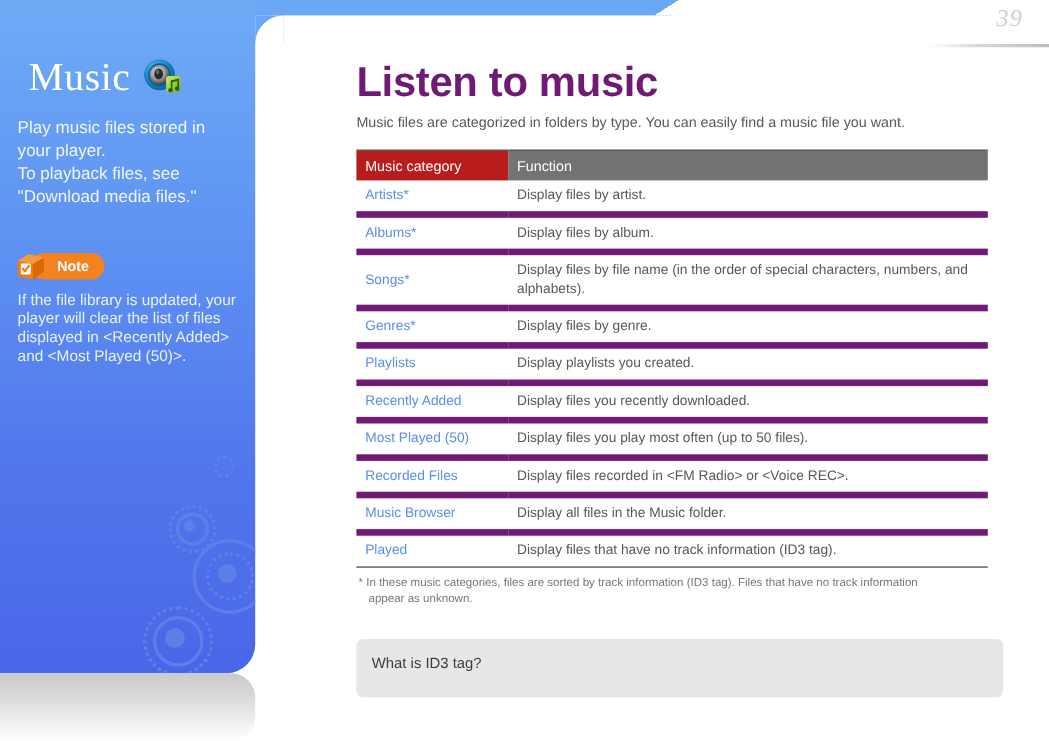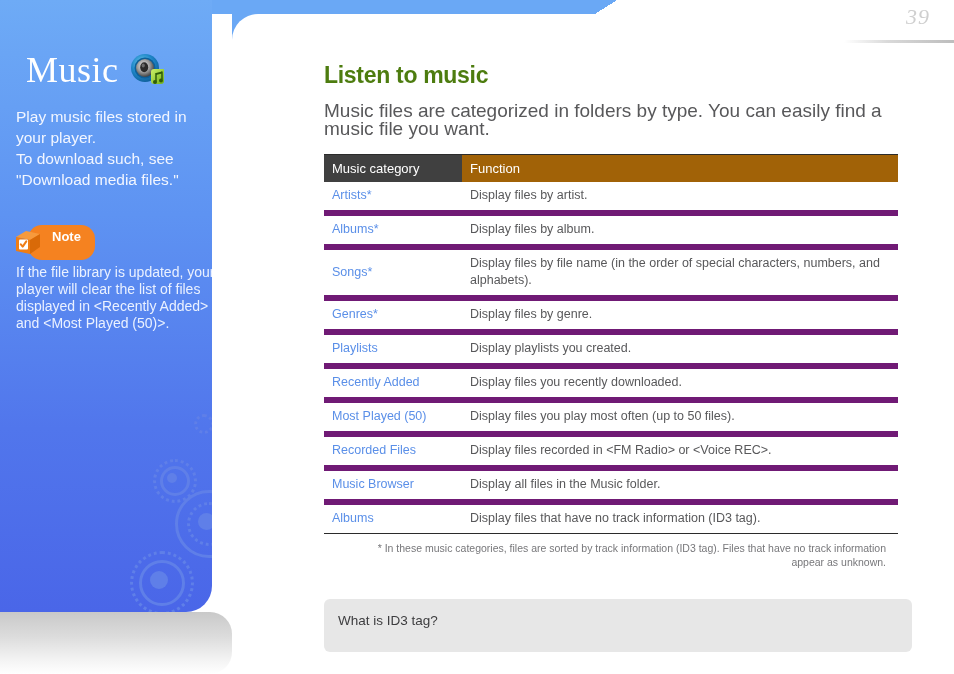--- a/index.html
+++ b/index.html
@@ -31,21 +31,21 @@
     width: 22px;
     height: 14px;
     background: linear-gradient(to bottom right, #6aa8f5 50%, #ffffff 50%);
   }
 
   
   #sidebar {
     position: absolute;
     left: 0;
     top: 0;
-    width: 212px;
+    width: 232px;
     height: 612px;
     background: linear-gradient(to bottom, #6eabf6 0%, #5e93f2 35%, #5176ec 70%, #4a66e8 100%);
     border-bottom-right-radius: 26px;
     overflow: hidden;
   }
   
   #sidebar-notch {
     position: absolute;
     left: 232px;
     top: 14px;
@@ -128,21 +128,21 @@
     display: flex;
     align-items: center;
     height: 28px;
   }
   #note-pill {
     background: #f58220;
     color: #ffffff;
     font-size: 13px;
     font-weight: bold;
     border-radius: 14px;
-    padding: 4px 14px 16px 24px;
+    padding: 4px 14px 5px 24px;
     margin-left: -14px;
     line-height: 15px;
   }
   #note-cube {
     position: relative;
     width: 28px;
     height: 28px;
     z-index: 2;
   }
   #note-text {
@@ -177,29 +177,29 @@
   }
 
   
   #main {
     position: absolute;
     left: 324px;
     top: 58px;
     width: 600px;
   }
   #page-heading {
-    font-size: 23px;
+    font-size: 38px;
     font-weight: bold;
-    color: #4d7c0f;
+    color: #701a75;
     letter-spacing: -0.3px;
     margin: 0 0 10px 0;
     line-height: 34px;
   }
   #page-intro {
-    font-size: 19px;
+    font-size: 13px;
     color: #58585a;
     margin: 0 0 16px 0;
     line-height: 18px;
   }
 
   
   #music-table {
     width: 574px;
     border-collapse: collapse;
     font-size: 12.5px;
@@ -207,22 +207,22 @@
     border-bottom: 1.5px solid #2b2b2b;
   }
   #music-table th {
     text-align: left;
     font-weight: normal;
     color: #ffffff;
     font-size: 13px;
     padding: 4px 8px 5px 8px;
     height: 18px;
   }
-  #music-table th.col-category { background: #404040; width: 122px; }
-  #music-table th.col-function { background: #a16207; }
+  #music-table th.col-category { background: #b91c1c; width: 122px; }
+  #music-table th.col-function { background: #737373; }
   #music-table td {
     padding: 5px 8px 6px 8px;
     border-top: 6px solid #701a75;
     vertical-align: middle;
     line-height: 17px;
   }
   #music-table tbody tr:first-child td { border-top: none; }
   #music-table td.cat {
     color: #5a8fe8;
     width: 122px;
@@ -232,21 +232,20 @@
     color: #58585a;
   }
 
   #table-footnote {
     margin-top: 7px;
     font-size: 10.5px;
     color: #77777a;
     line-height: 14px;
     padding-left: 2px;
     width: 560px;
-    text-align: right;
   }
   #table-footnote .fn-indent { padding-left: 9px; display: block; }
 
   
   #info-box {
     margin-top: 30px;
     width: 588px;
     background: #e7e7e7;
     border-radius: 6px;
     padding: 13px 8px 14px 14px;
@@ -316,21 +315,21 @@
         <path d="M27 20 L33 18.5 v2 L27 22 z" fill="#2f5d08"></path>
         <circle cx="26" cy="29" r="2" fill="#2f5d08"></circle>
         <circle cx="32" cy="27.5" r="2" fill="#2f5d08"></circle>
       </svg>
     </span>
   </div>
 
   <div id="sidebar-desc">
     <div>Play music files stored in</div>
     <div>your player.</div>
-    <div>To download such, see</div>
+    <div>To playback files, see</div>
     <div>"Download media files."</div>
   </div>
 
   <div id="note-badge">
     <span id="note-cube">
       <svg viewBox="0 0 28 28" width="28" height="28" aria-hidden="true">
         <polygon points="2,9 12,3 26,6 16,12" fill="#f79a3c"></polygon>
         <polygon points="2,9 16,12 16,26 2,23" fill="#ef7d14"></polygon>
         <polygon points="16,12 26,6 26,19 16,26" fill="#d96a08"></polygon>
         <rect x="5" y="11.5" width="9" height="10" fill="#ffffff" rx="1"></rect>
@@ -393,21 +392,21 @@
         </tr>
         <tr>
           <td class="cat">Recorded Files</td>
           <td class="fn">Display files recorded in &lt;FM Radio&gt; or &lt;Voice REC&gt;.</td>
         </tr>
         <tr>
           <td class="cat">Music Browser</td>
           <td class="fn">Display all files in the Music folder.</td>
         </tr>
         <tr>
-          <td class="cat">Albums</td>
+          <td class="cat">Played</td>
           <td class="fn">Display files that have no track information (ID3 tag).</td>
         </tr>
       </tbody>
   </table>
 
   <div id="table-footnote">
     <span>*</span>
     <span>In these music categories, files are sorted by track information (ID3 tag). Files that have no track information</span>
     <span class="fn-indent">appear as unknown.</span>
   </div>

